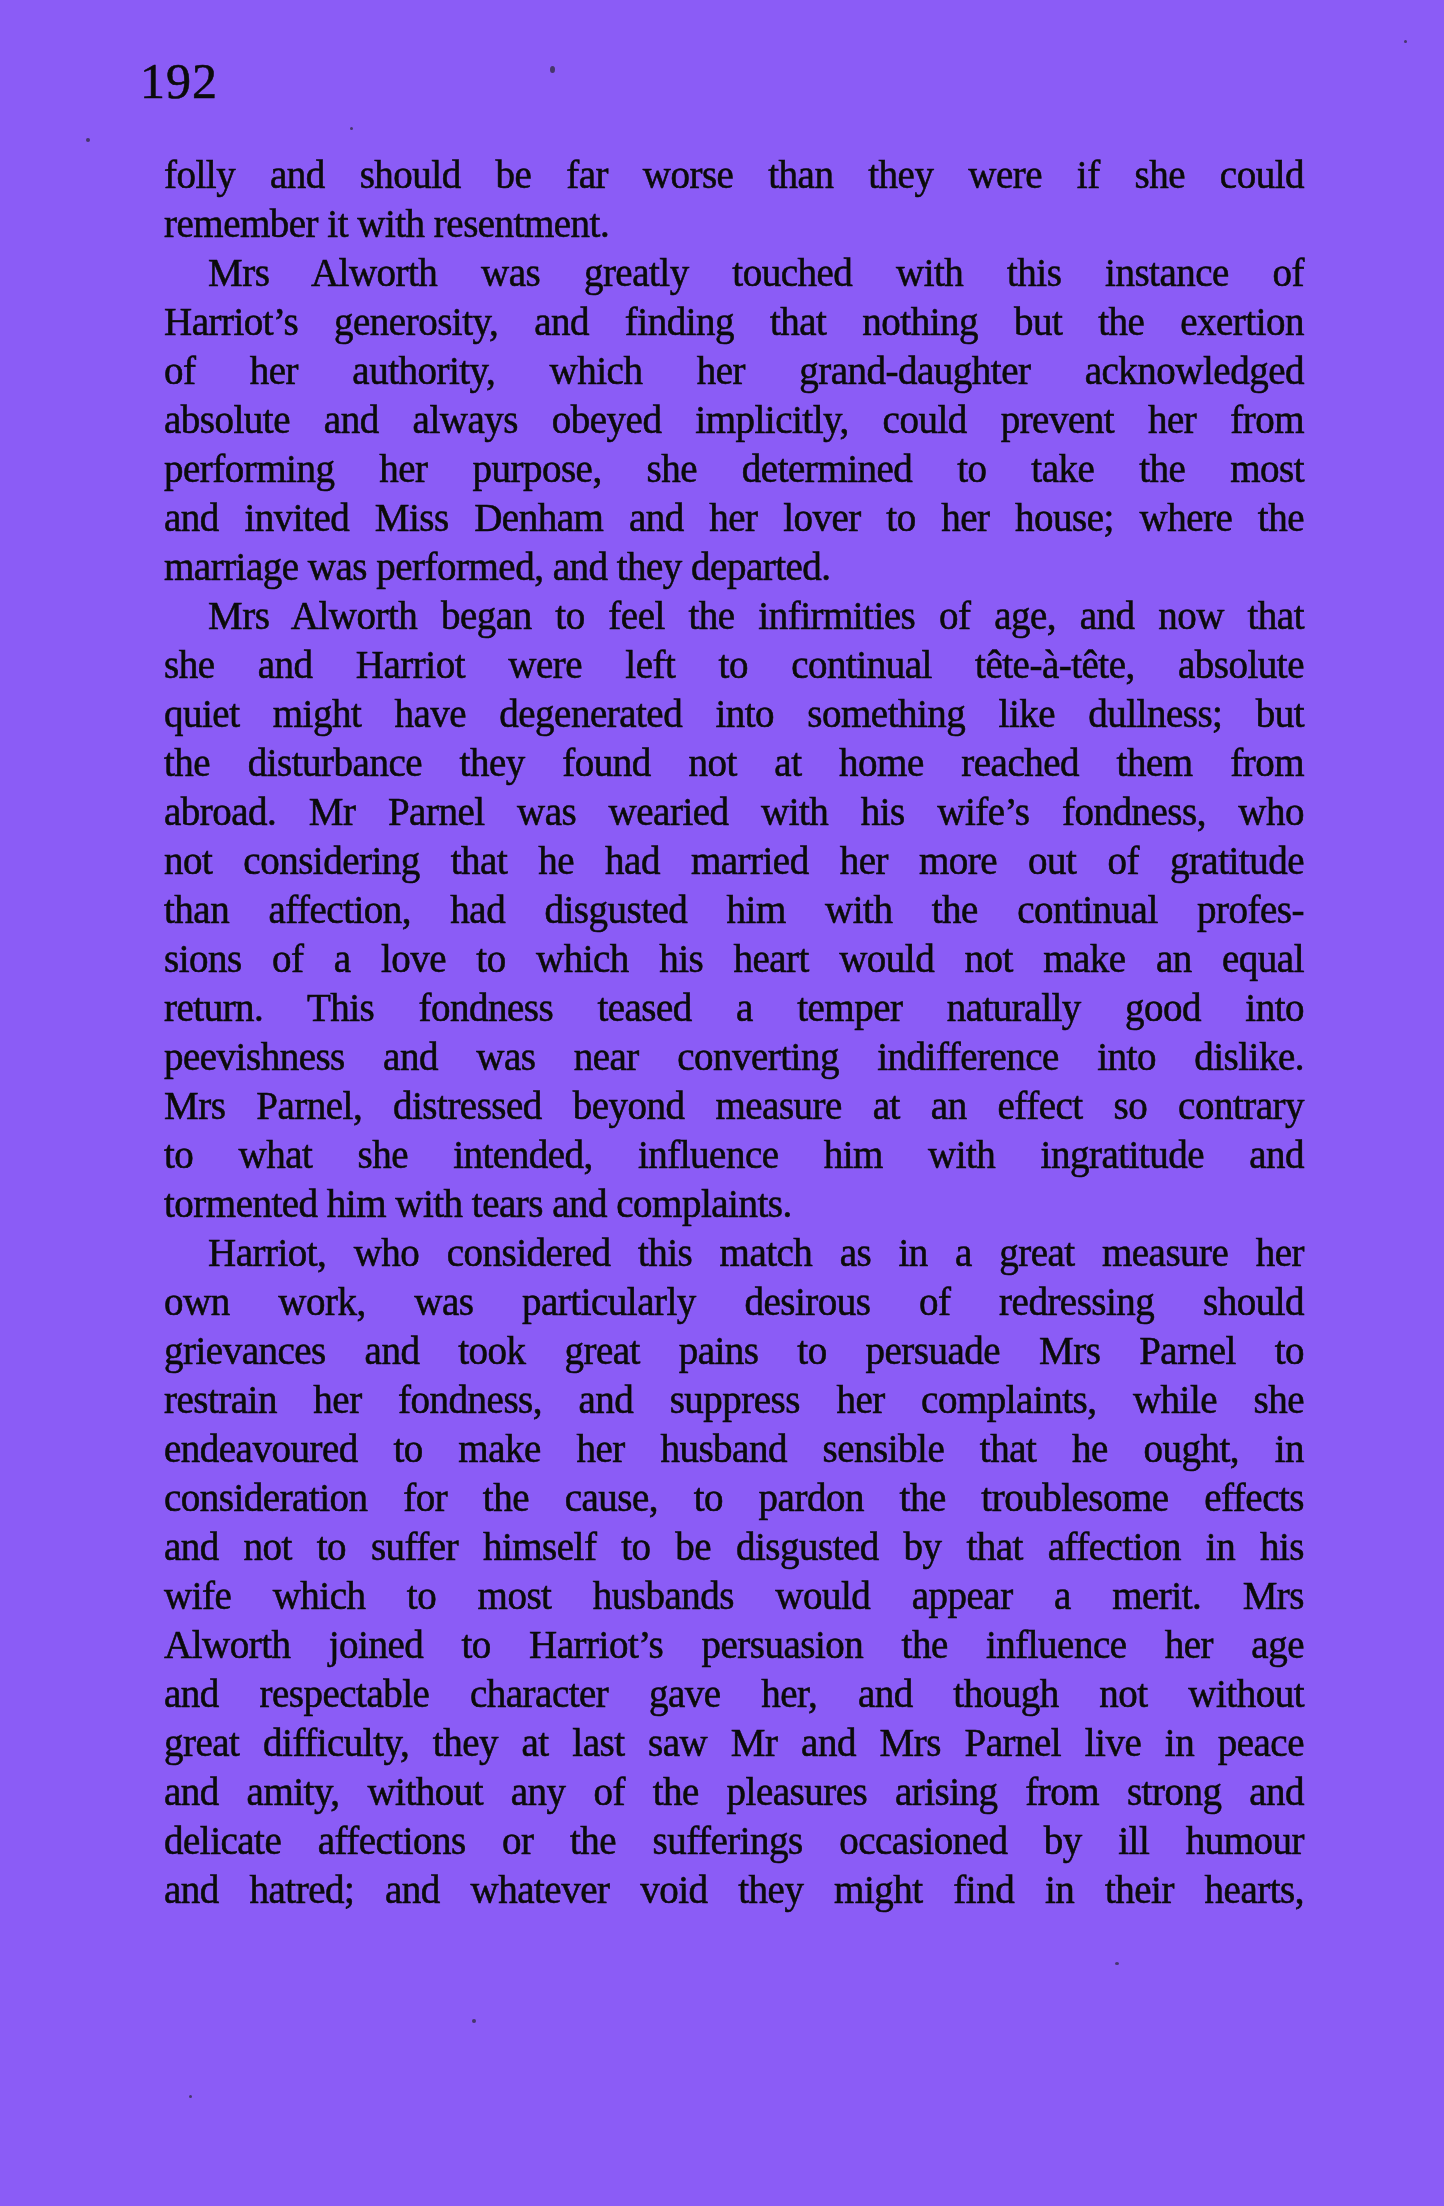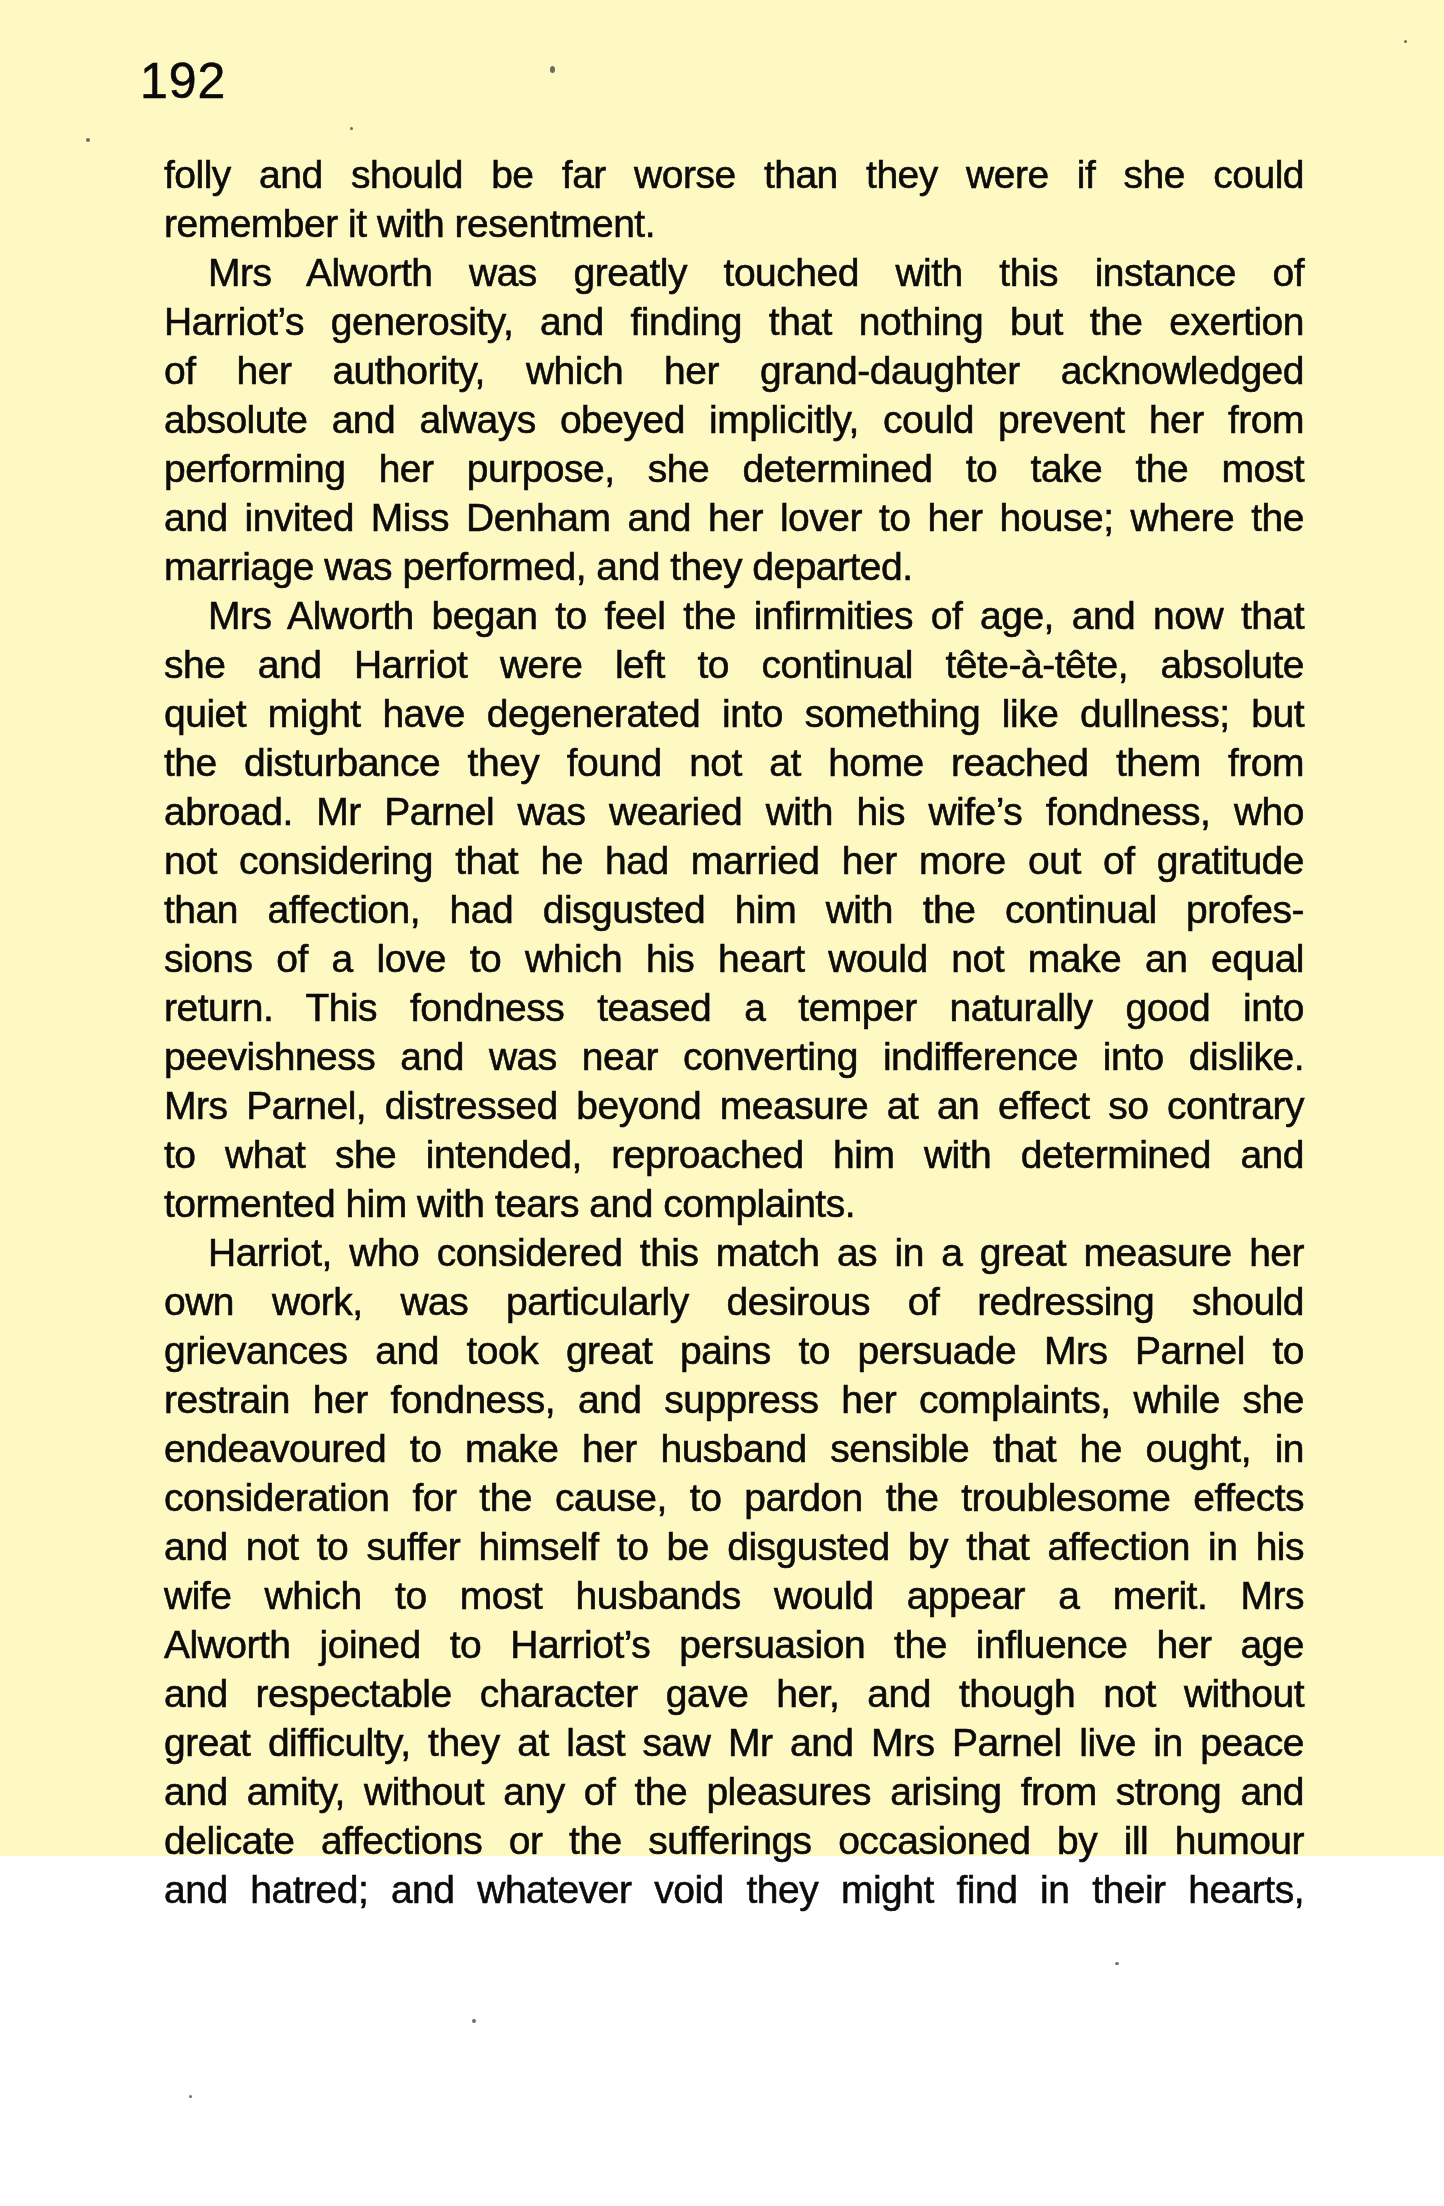--- a/index.html
+++ b/index.html
@@ -3,24 +3,24 @@
 <meta charset="utf-8">
 <style>
   html, body { margin: 0; padding: 0; }
   body {
     width: 1444px; height: 2206px;
     background: #ffffff;
     overflow: hidden;
   }
   .page {
     position: relative;
-    width: 1444px; height: 1856px;
-    background: #fef9c3;
+    width: 1444px; height: 2206px;
+    background: #8b5cf6;
     color: #0b0b0b;
-    font-family: Liberation Sans, sans-serif;
+    font-family: Liberation Serif, serif;
     -webkit-text-stroke: 0.55px #0b0b0b;
   }
   .page-number {
     position: absolute;
     left: 140px; top: 56px;
     font-size: 50px;
     line-height: 1;
     letter-spacing: 1px;
   }
   .text-block {
@@ -82,21 +82,21 @@
       <div class="line">she and Harriot were left to continual tête-à-tête, absolute</div>
       <div class="line">quiet might have degenerated into something like dullness; but</div>
       <div class="line">the disturbance they found not at home reached them from</div>
       <div class="line">abroad. Mr Parnel was wearied with his wife’s fondness, who</div>
       <div class="line">not considering that he had married her more out of gratitude</div>
       <div class="line">than affection, had disgusted him with the continual profes-</div>
       <div class="line">sions of a love to which his heart would not make an equal</div>
       <div class="line">return. This fondness teased a temper naturally good into</div>
       <div class="line">peevishness and was near converting indifference into dislike.</div>
       <div class="line">Mrs Parnel, distressed beyond measure at an effect so contrary</div>
-      <div class="line">to what she intended, reproached him with determined and</div>
+      <div class="line">to what she intended, influence him with ingratitude and</div>
       <div class="line end">tormented him with tears and complaints.</div>
     </div>
 
     <div class="paragraph">
       <div class="line indent">Harriot, who considered this match as in a great measure her</div>
       <div class="line">own work, was particularly desirous of redressing should</div>
       <div class="line">grievances and took great pains to persuade Mrs Parnel to</div>
       <div class="line">restrain her fondness, and suppress her complaints, while she</div>
       <div class="line">endeavoured to make her husband sensible that he ought, in</div>
       <div class="line">consideration for the cause, to pardon the troublesome effects</div>

